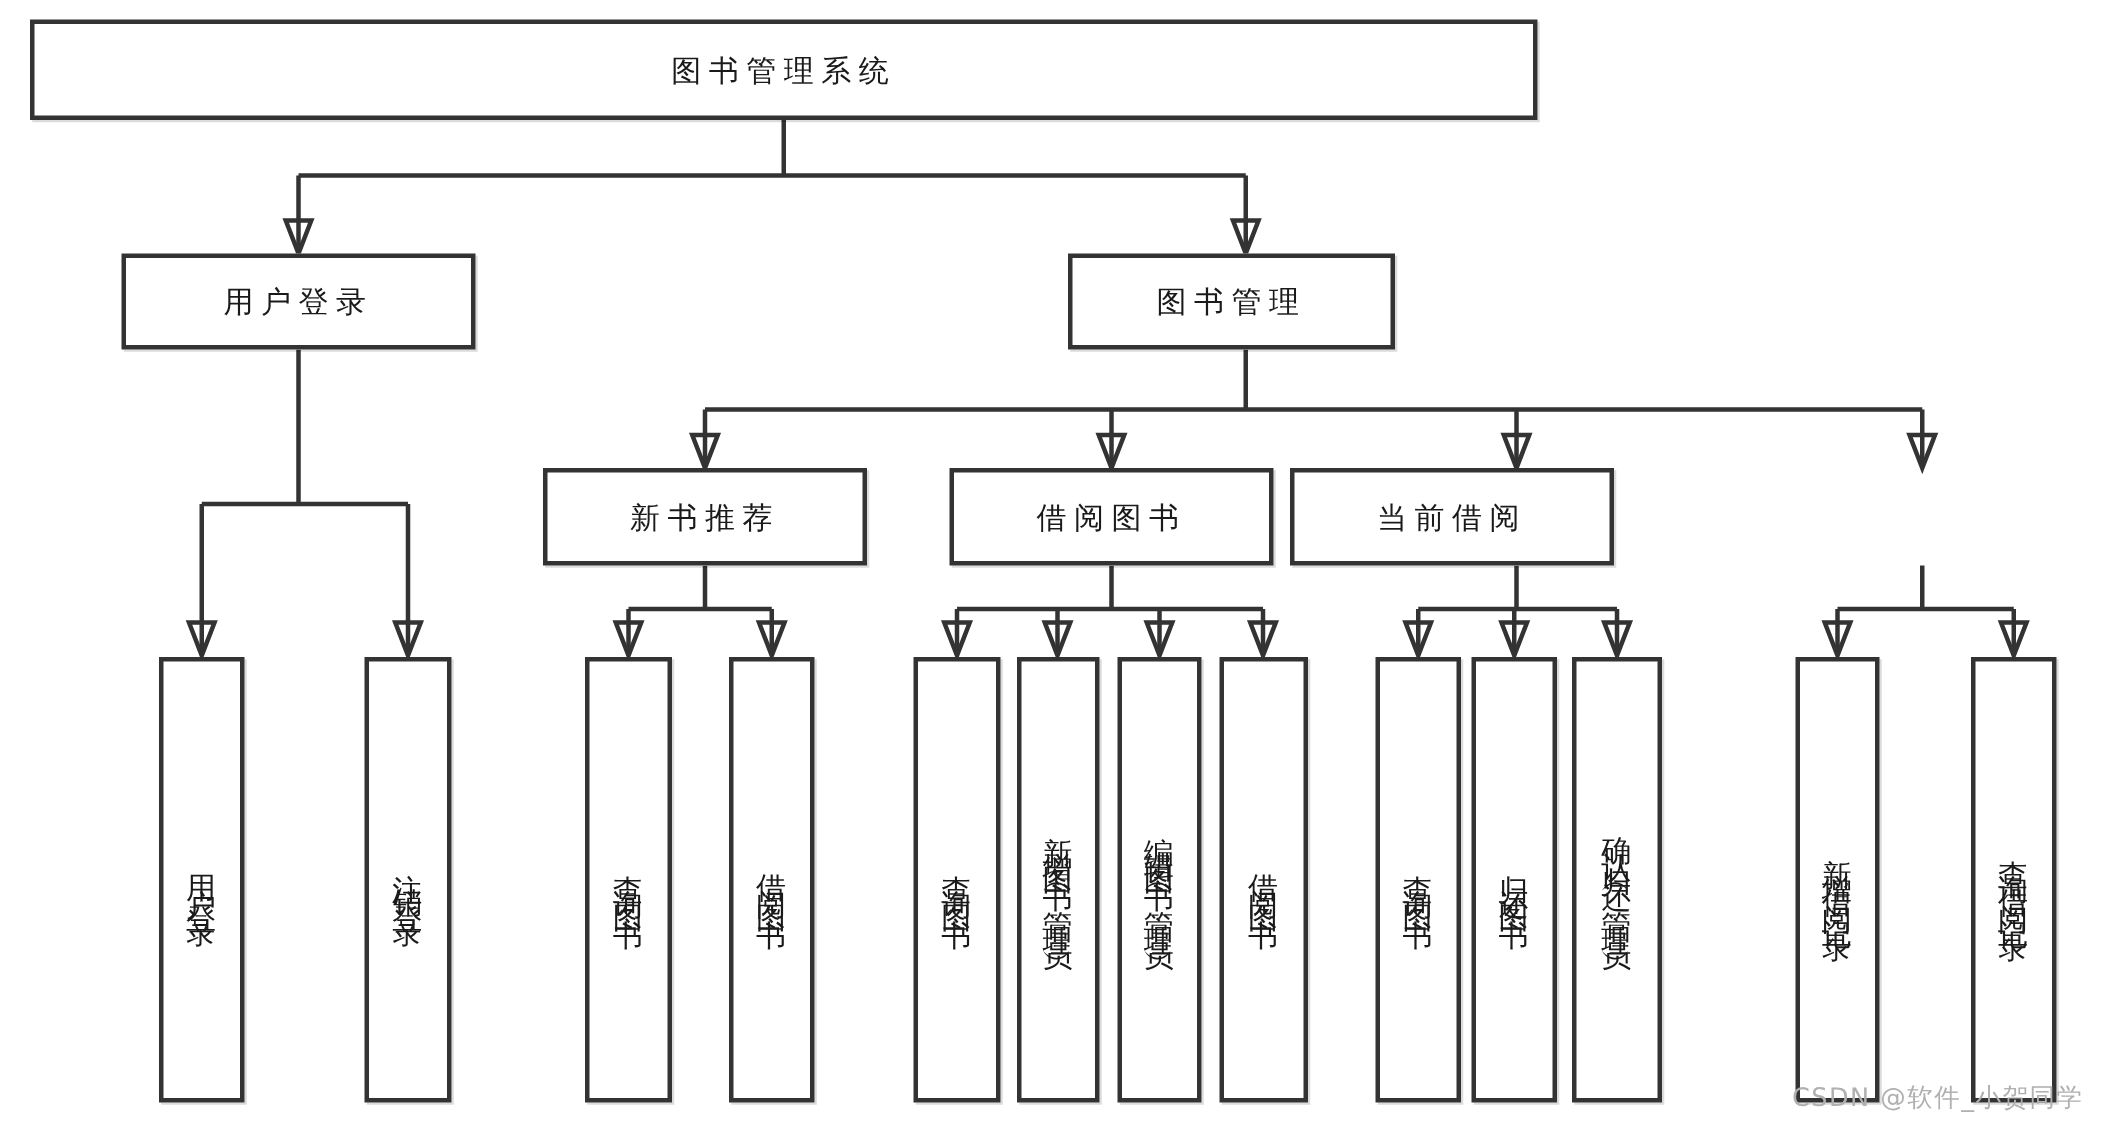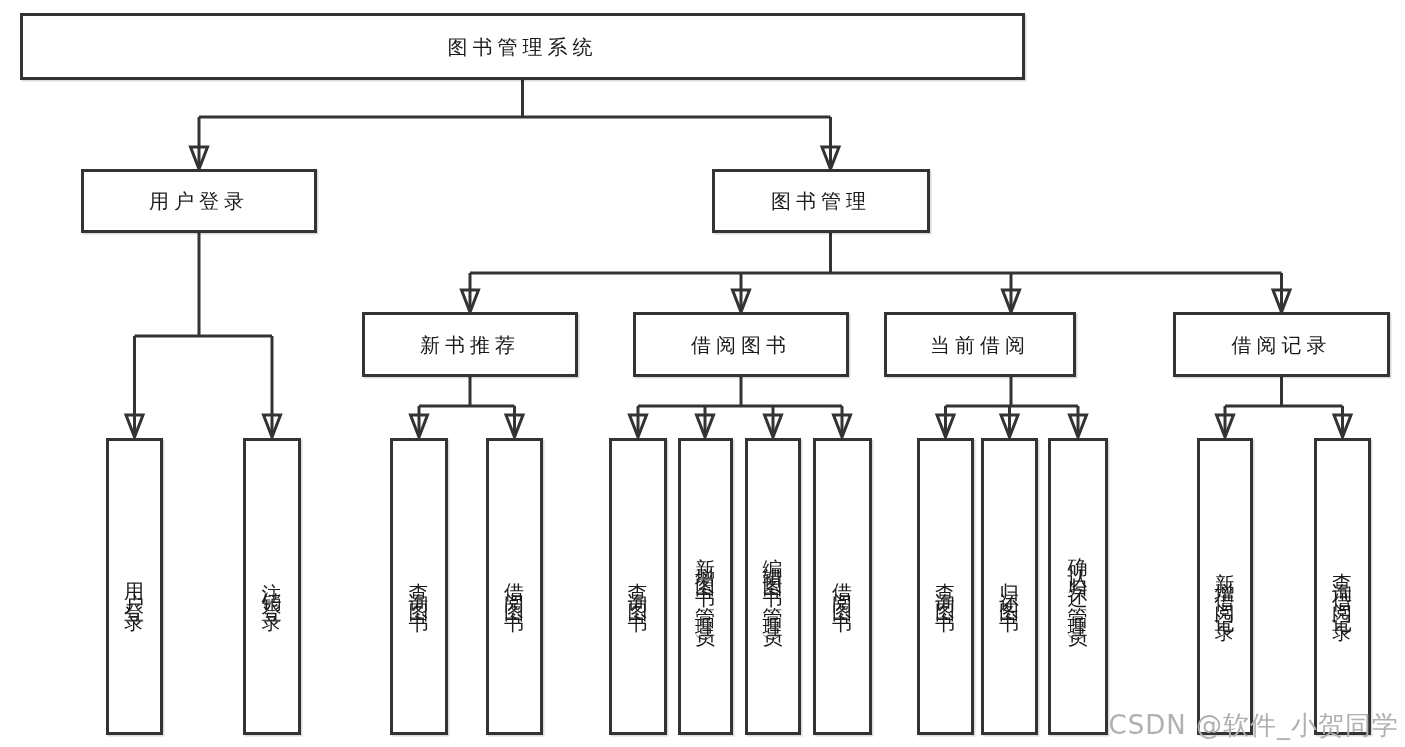--- a/index.html
+++ b/index.html
@@ -16,21 +16,21 @@
   }
   .h{letter-spacing:5px;}
   .v{
     writing-mode:vertical-rl;text-orientation:mixed;
     letter-spacing:10px;font-size:20px;
   }
   svg.wires{position:absolute;left:0;top:0;pointer-events:none;}
   .wires path,.wires line{stroke:var(--line,#333);stroke-width:3;fill:none;}
   .arrowhead{fill:var(--line,#333);stroke:none;}
   .watermark{
-    position:absolute;right:6px;bottom:4px;font-size:26px;letter-spacing:1px;
+    position:absolute;right:16px;bottom:4px;font-size:17px;letter-spacing:1px;
     color:var(--watermark,#b0b0b0);z-index:5;white-space:nowrap;
   }
 </style>
 </head>
 <body>
 
 <div class="canvas">
 
   <svg class="wires" width="1405" height="747" viewBox="0 0 1405 747">
     <defs>
@@ -74,22 +74,21 @@
     <line x1="1342.5" y1="406" x2="1342.5" y2="436" marker-end="url(#arrow)"></line>
   </svg>
 
   <div class="node h" style="left:20px;top:13px;width:1005px;height:67px">图书管理系统</div>
 
   <div class="node h" style="left:81px;top:169px;width:236px;height:64px">用户登录</div>
   <div class="node h" style="left:712px;top:169px;width:218px;height:64px">图书管理</div>
 
   <div class="node h" style="left:362px;top:312px;width:216px;height:65px">新书推荐</div>
   <div class="node h" style="left:633px;top:312px;width:216px;height:65px">借阅图书</div>
-  <div class="node h" style="left:884px;top:312px;width:192px;height:65px">当前借阅</div>
-  <div class="node h" style="left:1173px;top:312px;width:217px;height:65px">借阅记录</div>
+  <div class="node h" style="left:860px;top:312px;width:216px;height:65px">当前借阅</div>
 
   <div class="node v" style="left:106px;top:438px;width:57px;height:297px">用户登录</div>
   <div class="node v" style="left:243px;top:438px;width:58px;height:297px">注销登录</div>
 
   <div class="node v" style="left:390px;top:438px;width:58px;height:297px">查询图书</div>
   <div class="node v" style="left:486px;top:438px;width:57px;height:297px">借阅图书</div>
 
   <div class="node v" style="left:609px;top:438px;width:58px;height:297px">查询图书</div>
   <div class="node v" style="left:678px;top:438px;width:55px;height:297px">新增图书（管理员）</div>
   <div class="node v" style="left:745px;top:438px;width:56px;height:297px">编辑图书（管理员）</div>

